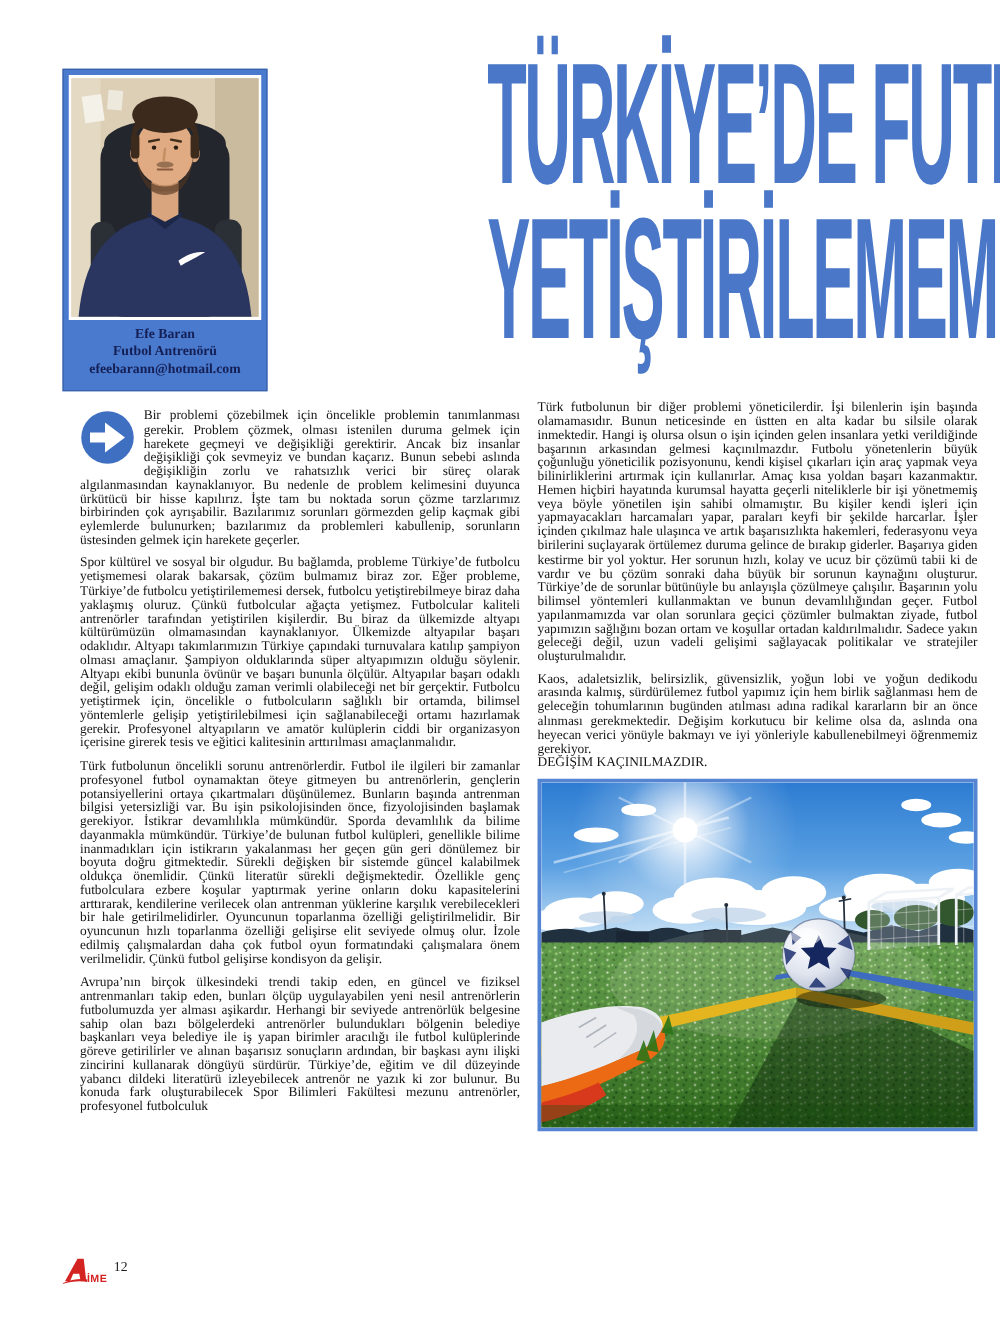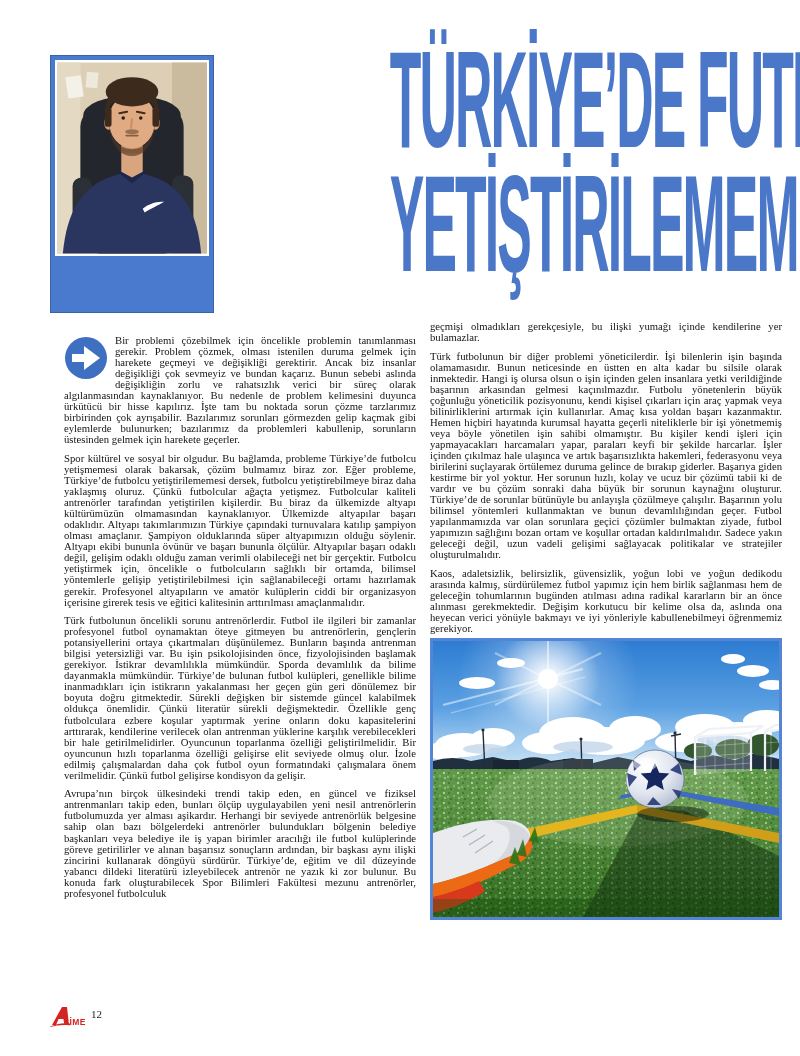--- a/index.html
+++ b/index.html
@@ -66,20 +66,25 @@
         <path d="M82,50.5 L90,52" stroke="#402d1c" stroke-width="2" stroke-linecap="round"></path>
         <circle cx="68" cy="57" r="1.8" fill="#2a1d12"></circle>
         <circle cx="86" cy="57" r="1.8" fill="#2a1d12"></circle>
         <path d="M77,58 L76,67" stroke="#c58f63" stroke-width="2" stroke-linecap="round"></path>
         <path d="M71,75 L83,75" stroke="#8a5a40" stroke-width="1.6" stroke-linecap="round"></path>
         <path d="M53,58 C54,84 64,96 77,96 C90,96 100,84 101,58 C99,80 90,89 77,89 C64,89 55,80 53,58 Z" fill="rgba(80,54,34,0.62)"></path>
         <ellipse cx="77" cy="71" rx="7" ry="2.5" fill="rgba(80,54,34,0.5)"></ellipse>
         <path d="M88,150 C94,145 103,142 110,143 C103,147 95,151 90,154 Z" fill="#ffffff"></path>
       </svg>
     </div>
+    <div class="caption">
+      <div>Efe Baran</div>
+      <div>Futbol Antrenörü</div>
+      <div>efeebarann@hotmail.com</div>
+    </div>
   </div>
 
   <div class="title">
     <span class="title-line">TÜRKİYE’DE FUTBOLCU</span>
     <span class="title-line second">YETİŞTİRİLEMEMESİ</span>
   </div>
 
   <div class="columns">
     <div class="col">
       <p>
@@ -88,23 +93,23 @@
           <rect x="8" y="18" width="13" height="8" fill="#ffffff"></rect>
           <polygon points="20,10 36,22 20,34" fill="#ffffff"></polygon>
         </svg><span>Bir problemi çözebilmek için öncelikle problemin tanımlanması gerekir. Problem çözmek, olması istenilen duruma gelmek için harekete geçmeyi ve değişikliği gerektirir. Ancak biz insanlar değişikliği çok sevmeyiz ve bundan kaçarız. Bunun sebebi aslında değişikliğin zorlu ve rahatsızlık verici bir süreç olarak algılanmasından kaynaklanıyor. Bu nedenle de problem kelimesini duyunca ürkütücü bir hisse kapılırız. İşte tam bu noktada sorun çözme tarzlarımız birbirinden çok ayrışabilir. Bazılarımız sorunları görmezden gelip kaçmak gibi eylemlerde bulunurken; bazılarımız da problemleri kabullenip, sorunların üstesinden gelmek için harekete geçerler.</span>
       </p>
       <p>Spor kültürel ve sosyal bir olgudur. Bu bağlamda, probleme Türkiye’de futbolcu yetişmemesi olarak bakarsak, çözüm bulmamız biraz zor. Eğer probleme, Türkiye’de futbolcu yetiştirilememesi dersek, futbolcu yetiştirebilmeye biraz daha yaklaşmış oluruz. Çünkü futbolcular ağaçta yetişmez. Futbolcular kaliteli antrenörler tarafından yetiştirilen kişilerdir. Bu biraz da ülkemizde altyapı kültürümüzün olmamasından kaynaklanıyor. Ülkemizde altyapılar başarı odaklıdır. Altyapı takımlarımızın Türkiye çapındaki turnuvalara katılıp şampiyon olması amaçlanır. Şampiyon olduklarında süper altyapımızın olduğu söylenir. Altyapı ekibi bununla övünür ve başarı bununla ölçülür. Altyapılar başarı odaklı değil, gelişim odaklı olduğu zaman verimli olabileceği net bir gerçektir. Futbolcu yetiştirmek için, öncelikle o futbolcuların sağlıklı bir ortamda, bilimsel yöntemlerle gelişip yetiştirilebilmesi için sağlanabileceği ortamı hazırlamak gerekir. Profesyonel altyapıların ve amatör kulüplerin ciddi bir organizasyon içerisine girerek tesis ve eğitici kalitesinin arttırılması amaçlanmalıdır.</p>
       <p>Türk futbolunun öncelikli sorunu antrenörlerdir. Futbol ile ilgileri bir zamanlar profesyonel futbol oynamaktan öteye gitmeyen bu antrenörlerin, gençlerin potansiyellerini ortaya çıkartmaları düşünülemez. Bunların başında antrenman bilgisi yetersizliği var. Bu işin psikolojisinden önce, fizyolojisinden başlamak gerekiyor. İstikrar devamlılıkla mümkündür. Sporda devamlılık da bilime dayanmakla mümkündür. Türkiye’de bulunan futbol kulüpleri, genellikle bilime inanmadıkları için istikrarın yakalanması her geçen gün geri dönülemez bir boyuta doğru gitmektedir. Sürekli değişken bir sistemde güncel kalabilmek oldukça önemlidir. Çünkü literatür sürekli değişmektedir. Özellikle genç futbolculara ezbere koşular yaptırmak yerine onların doku kapasitelerini arttırarak, kendilerine verilecek olan antrenman yüklerine karşılık verebilecekleri bir hale getirilmelidirler. Oyuncunun toparlanma özelliği geliştirilmelidir. Bir oyuncunun hızlı toparlanma özelliği gelişirse elit seviyede olmuş olur. İzole edilmiş çalışmalardan daha çok futbol oyun formatındaki çalışmalara önem verilmelidir. Çünkü futbol gelişirse kondisyon da gelişir.</p>
       <p>Avrupa’nın birçok ülkesindeki trendi takip eden, en güncel ve fiziksel antrenmanları takip eden, bunları ölçüp uygulayabilen yeni nesil antrenörlerin futbolumuzda yer alması aşikardır. Herhangi bir seviyede antrenörlük belgesine sahip olan bazı bölgelerdeki antrenörler bulundukları bölgenin belediye başkanları veya belediye ile iş yapan birimler aracılığı ile futbol kulüplerinde göreve getirilirler ve alınan başarısız sonuçların ardından, bir başkası aynı ilişki zincirini kullanarak döngüyü sürdürür. Türkiye’de, eğitim ve dil düzeyinde yabancı dildeki literatürü izleyebilecek antrenör ne yazık ki zor bulunur. Bu konuda fark oluşturabilecek Spor Bilimleri Fakültesi mezunu antrenörler, profesyonel futbolculuk</p>
     </div>
 
     <div class="col">
-      <p>geçmişi olmadıkları gerekçesiyle, bu ilişki yumağı içinde kendilerine yer bulamazlar.</p>
       <p>Türk futbolunun bir diğer problemi yöneticilerdir. İşi bilenlerin işin başında olamamasıdır. Bunun neticesinde en üstten en alta kadar bu silsile olarak inmektedir. Hangi iş olursa olsun o işin içinden gelen insanlara yetki verildiğinde başarının arkasından gelmesi kaçınılmazdır. Futbolu yönetenlerin büyük çoğunluğu yöneticilik pozisyonunu, kendi kişisel çıkarları için araç yapmak veya bilinirliklerini artırmak için kullanırlar. Amaç kısa yoldan başarı kazanmaktır. Hemen hiçbiri hayatında kurumsal hayatta geçerli niteliklerle bir işi yönetmemiş veya böyle yönetilen işin sahibi olmamıştır. Bu kişiler kendi işleri için yapmayacakları harcamaları yapar, paraları keyfi bir şekilde harcarlar. İşler içinden çıkılmaz hale ulaşınca ve artık başarısızlıkta hakemleri, federasyonu veya birilerini suçlayarak örtülemez duruma gelince de bırakıp giderler. Başarıya giden kestirme bir yol yoktur. Her sorunun hızlı, kolay ve ucuz bir çözümü tabii ki de vardır ve bu çözüm sonraki daha büyük bir sorunun kaynağını oluşturur. Türkiye’de de sorunlar bütünüyle bu anlayışla çözülmeye çalışılır. Başarının yolu bilimsel yöntemleri kullanmaktan ve bunun devamlılığından geçer. Futbol yapılanmamızda var olan sorunlara geçici çözümler bulmaktan ziyade, futbol yapımızın sağlığını bozan ortam ve koşullar ortadan kaldırılmalıdır. Sadece yakın geleceği değil, uzun vadeli gelişimi sağlayacak politikalar ve stratejiler oluşturulmalıdır.</p>
       <p style="margin-bottom:0">Kaos, adaletsizlik, belirsizlik, güvensizlik, yoğun lobi ve yoğun dedikodu arasında kalmış, sürdürülemez futbol yapımız için hem birlik sağlanması hem de geleceğin tohumlarının bugünden atılması adına radikal kararların bir an önce alınması gerekmektedir. Değişim korkutucu bir kelime olsa da, aslında ona heyecan verici yönüyle bakmayı ve iyi yönleriyle kabullenebilmeyi öğrenmemiz gerekiyor.</p>
+      <p class="closing">DEĞİŞİM KAÇINILMAZDIR.</p>
 
       <svg class="field-photo" width="346" height="276" viewBox="0 0 346 276">
         <defs>
           <linearGradient id="sky" x1="0" y1="0" x2="0" y2="1">
             <stop offset="0" stop-color="#2d7cd2"></stop>
             <stop offset="0.5" stop-color="#5aa0e2"></stop>
             <stop offset="1" stop-color="#d6eaf8"></stop>
           </linearGradient>
           <radialGradient id="sunGlow">
             <stop offset="0" stop-color="rgba(255,255,255,1)"></stop>

